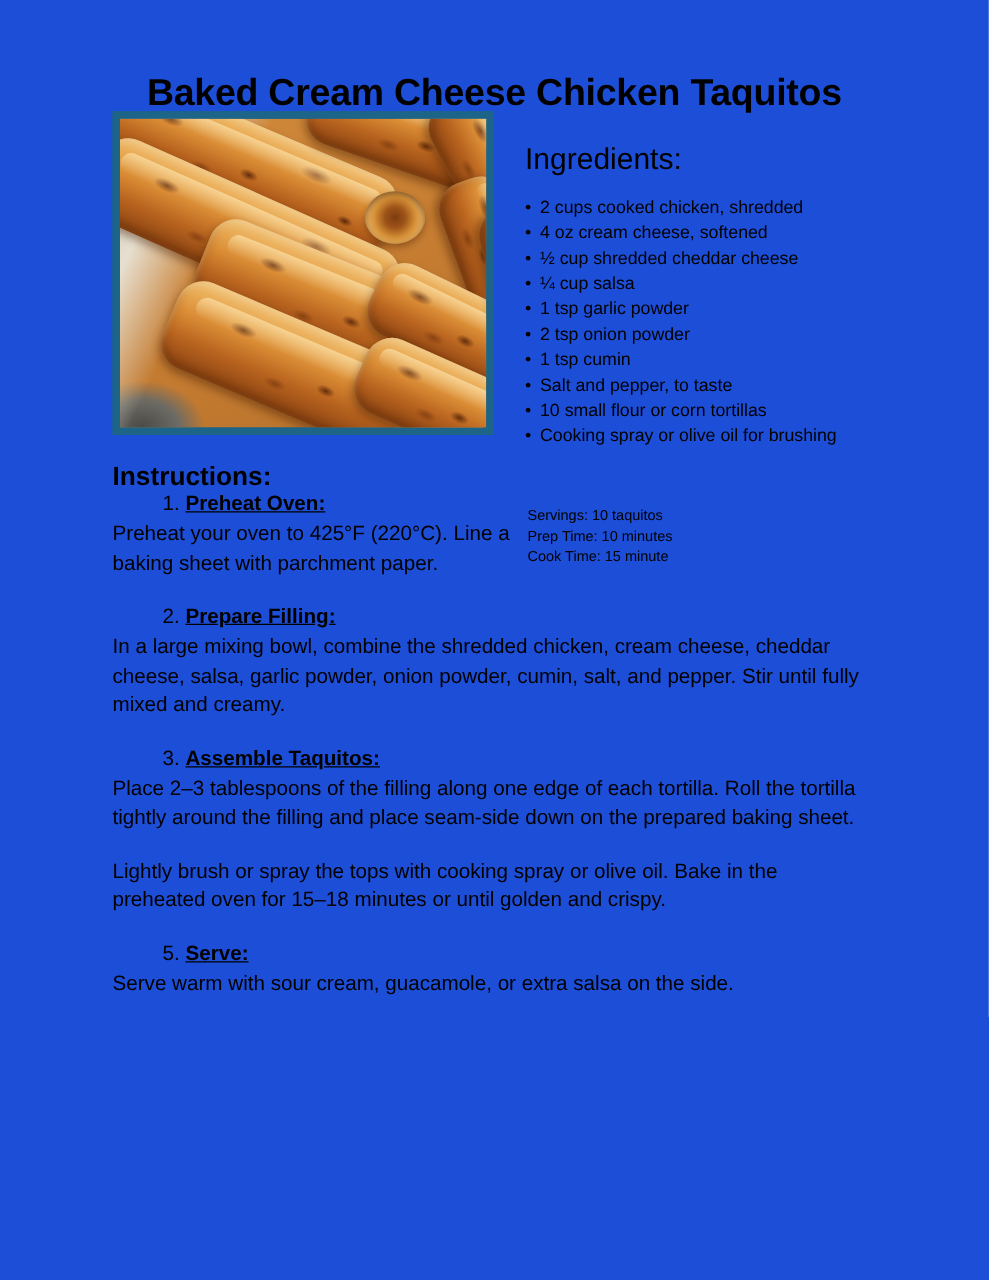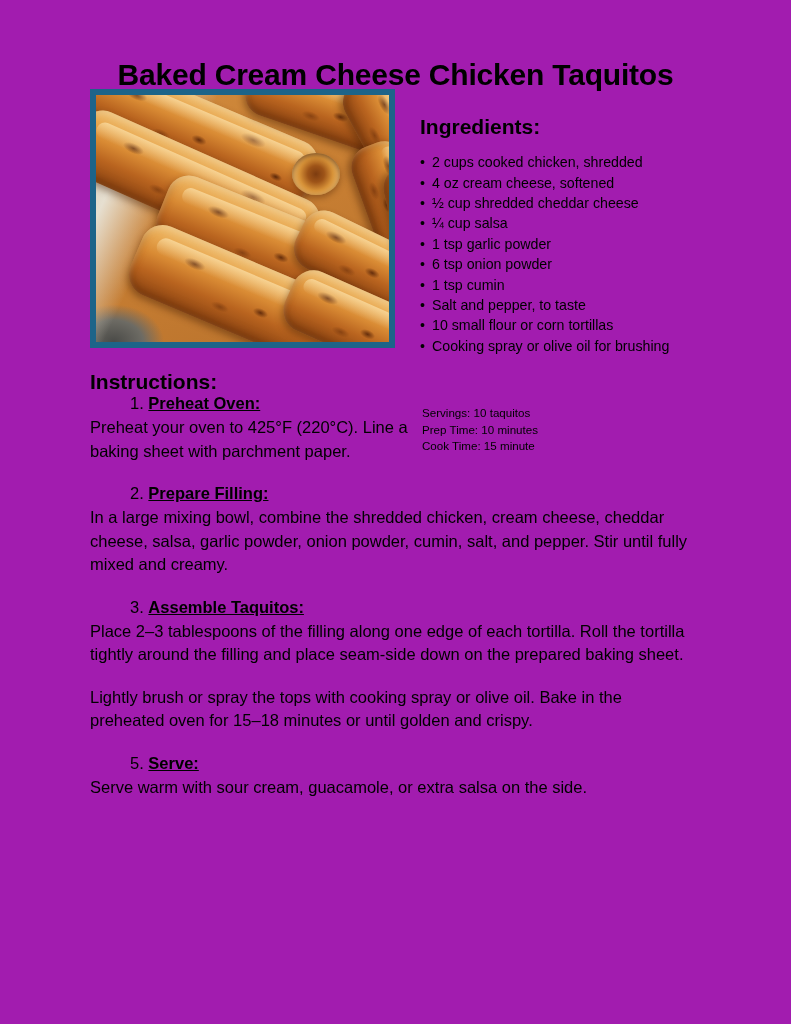--- a/index.html
+++ b/index.html
@@ -12,21 +12,21 @@
     height: 1024px;
     position: relative;
     font-family: "Liberation Sans", sans-serif;
     color: #000000;
     overflow: hidden;
   }
 
   .page {
     position: absolute;
     inset: 0;
-    background: #a21caf;
+    background: #1d4ed8;
   }
 
   
   .title {
     position: absolute;
     left: 0;
     right: 0;
     top: 38px;
     text-align: center;
     font-size: 30px;
@@ -110,22 +110,22 @@
   }
 
   
   .ingredients {
     position: absolute;
     left: 420px;
     top: 114px;
     width: 300px;
   }
   .ingredients-heading {
-    font-size: 21px;
-    font-weight: bold;
+    font-size: 24px;
+    font-weight: normal;
     margin: 0 0 13px 0;
     line-height: 1.2;
   }
   .ingredient-list {
     list-style: none;
     margin: 0;
     padding: 0;
   }
   .ingredient-item {
     font-size: 14.2px;
@@ -228,21 +228,21 @@
   </div>
 
   <div class="ingredients">
     <h2 class="ingredients-heading">Ingredients:</h2>
     <ul class="ingredient-list">
       <li class="ingredient-item"><span class="bullet">•</span><span>2 cups cooked chicken, shredded</span></li>
       <li class="ingredient-item"><span class="bullet">•</span><span>4 oz cream cheese, softened</span></li>
       <li class="ingredient-item"><span class="bullet">•</span><span>½ cup shredded cheddar cheese</span></li>
       <li class="ingredient-item"><span class="bullet">•</span><span>¼ cup salsa</span></li>
       <li class="ingredient-item"><span class="bullet">•</span><span>1 tsp garlic powder</span></li>
-      <li class="ingredient-item"><span class="bullet">•</span><span>6 tsp onion powder</span></li>
+      <li class="ingredient-item"><span class="bullet">•</span><span>2 tsp onion powder</span></li>
       <li class="ingredient-item"><span class="bullet">•</span><span>1 tsp cumin</span></li>
       <li class="ingredient-item"><span class="bullet">•</span><span>Salt and pepper, to taste</span></li>
       <li class="ingredient-item"><span class="bullet">•</span><span>10 small flour or corn tortillas</span></li>
       <li class="ingredient-item"><span class="bullet">•</span><span>Cooking spray or olive oil for brushing</span></li>
     </ul>
   </div>
 
   <div class="meta">
     <div class="meta-line">Servings: 10 taquitos</div>
     <div class="meta-line">Prep Time: 10 minutes</div>

